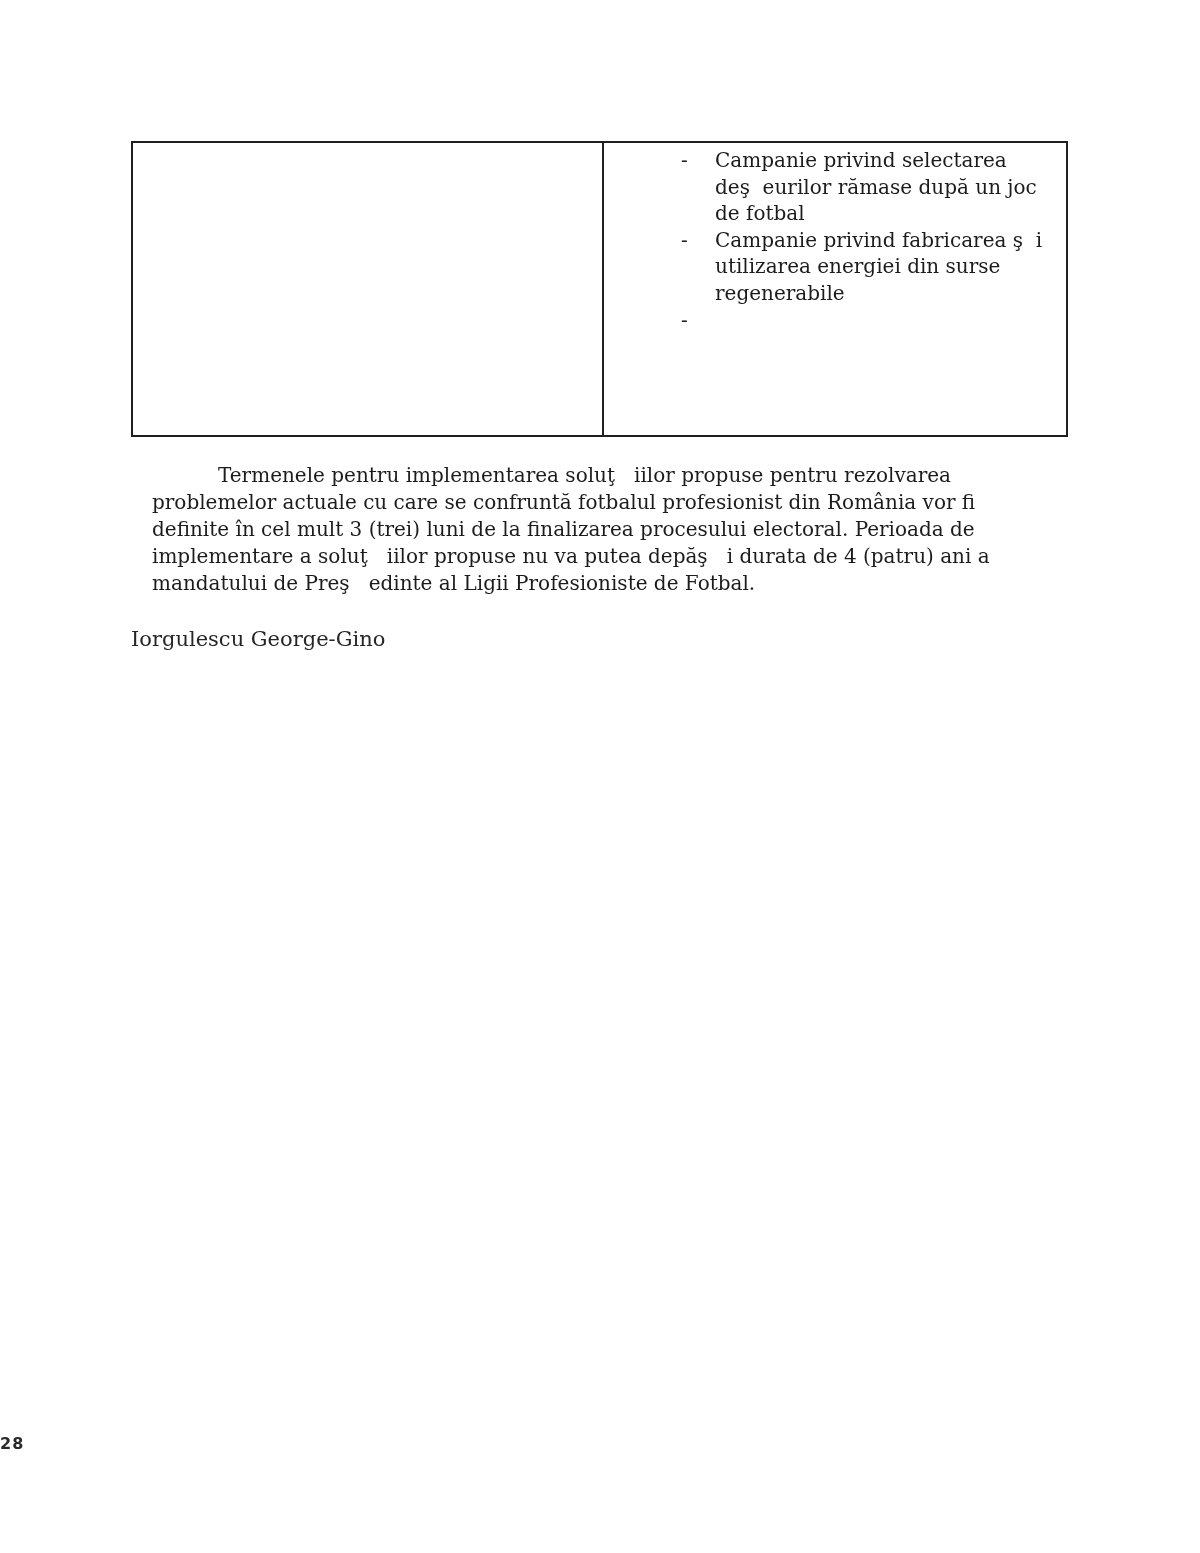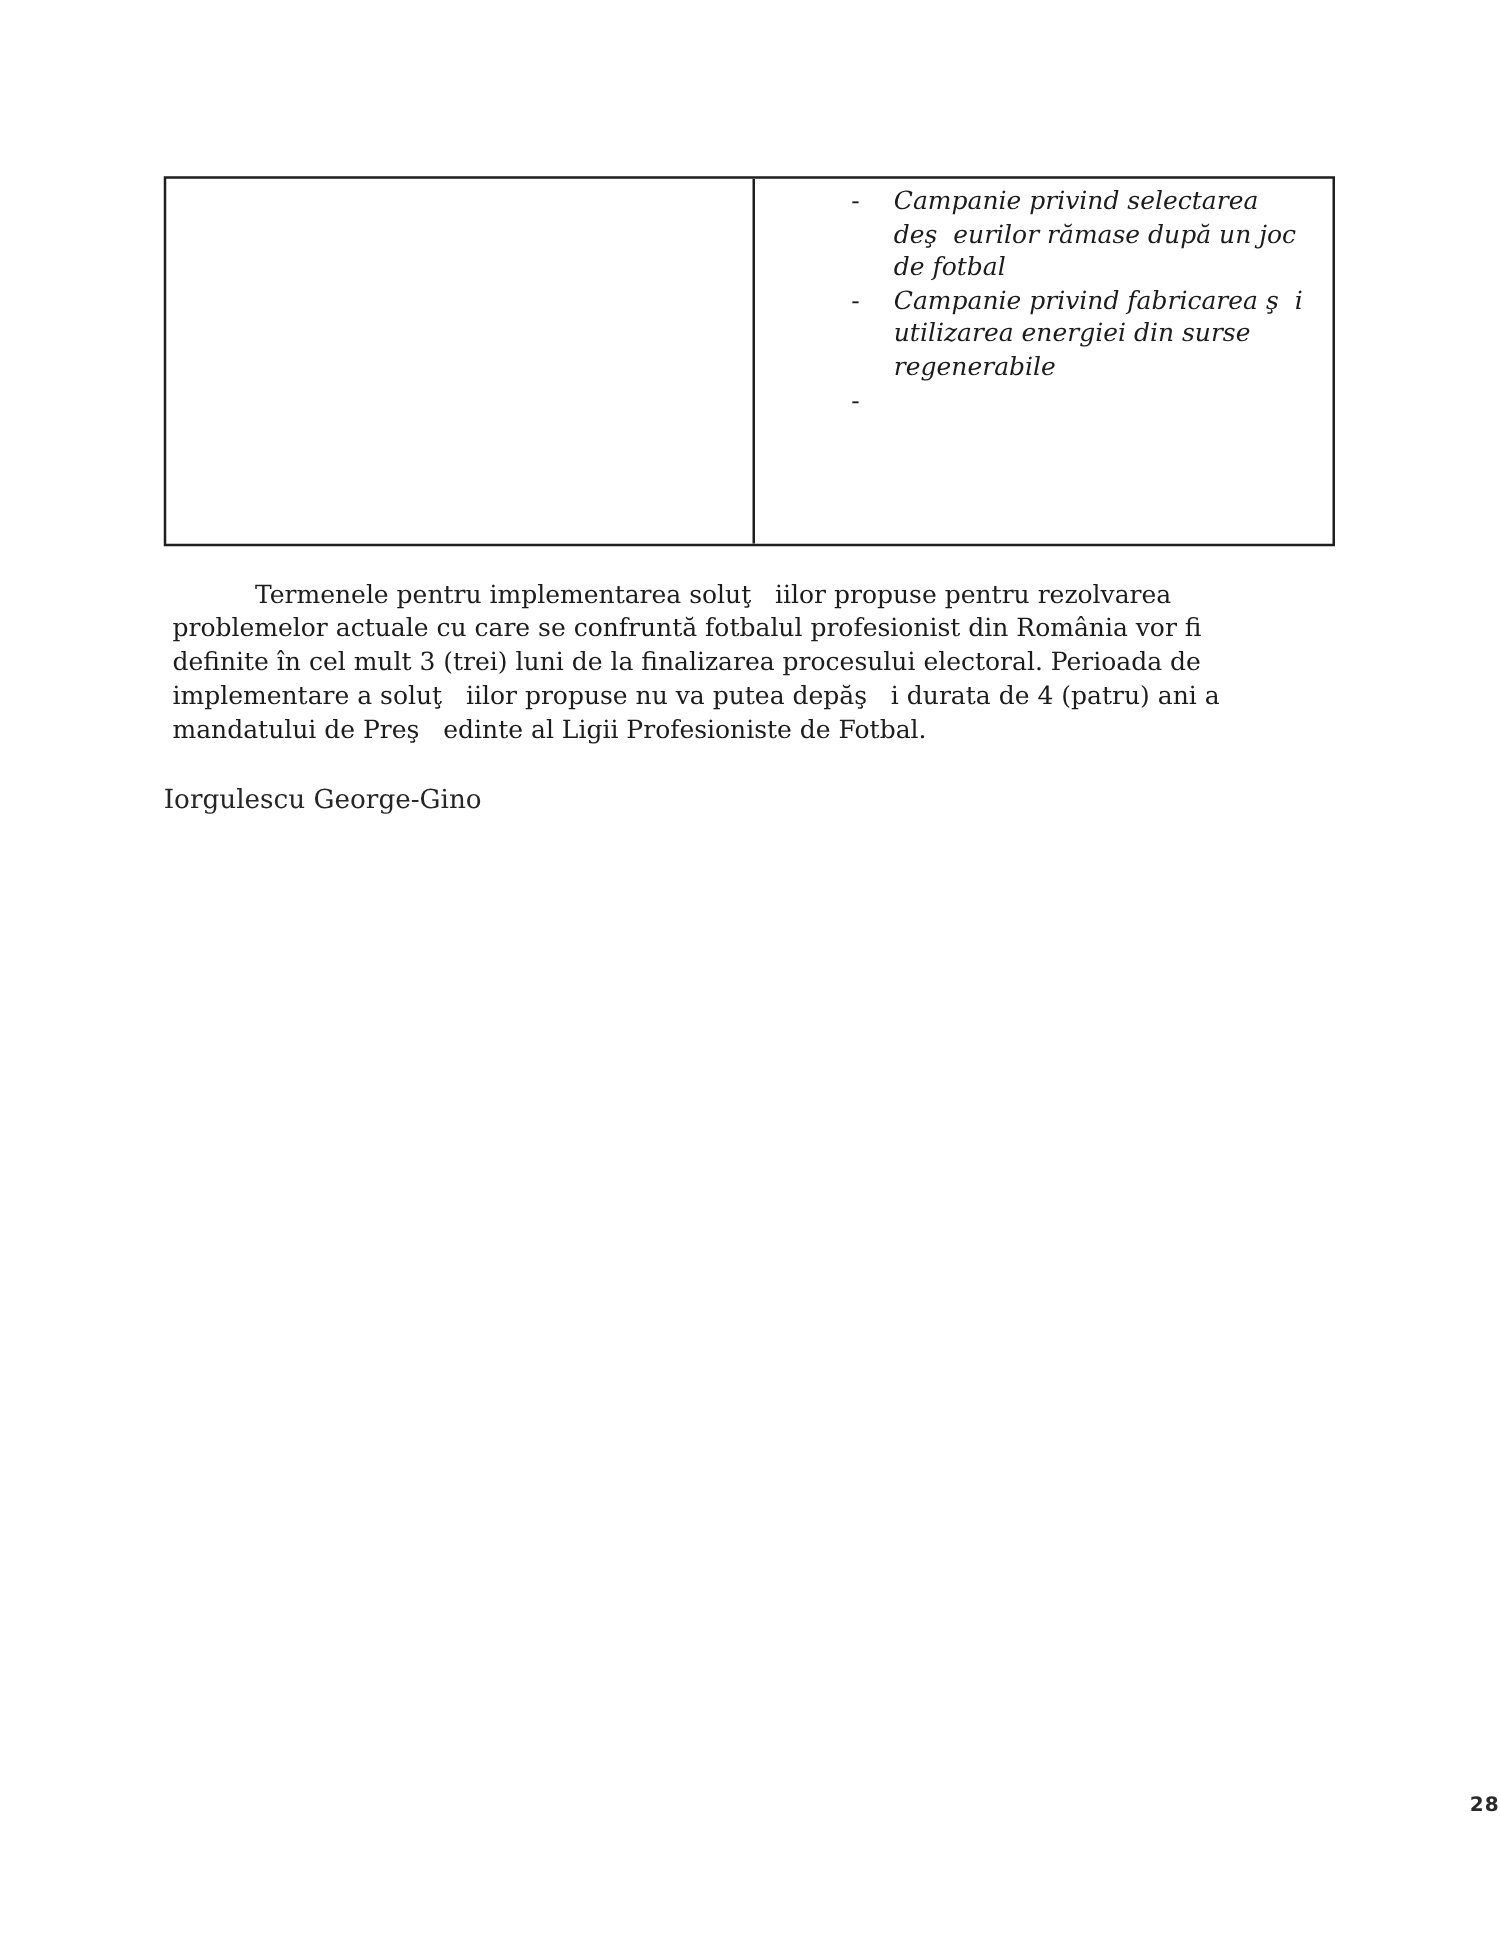--- a/index.html
+++ b/index.html
@@ -42,25 +42,24 @@
   .bullet-marker {
     margin-left: 77px;
     width: 34px;
     flex: 0 0 auto;
     white-space: pre;
   }
   .bullet-text {
     flex: 1 1 auto;
     white-space: pre-wrap;
     max-width: 352px;
-    font-style: italic;
   }
   .body-paragraph {
     position: absolute;
-    left: 138px;
+    left: 152px;
     top: 462px;
     width: 906px;
     font-size: 20px;
     line-height: 27px;
     text-indent: 66px;
     white-space: pre-wrap;
   }
   .signature-line {
     position: absolute;
     left: 131px;
@@ -69,21 +68,21 @@
     padding-right: 6px;
     font-size: 21px;
     line-height: 27px;
     color: #262626;
   }
   .page-number {
     position: absolute;
     left: 0;
     top: 1434px;
     width: 1200px;
-    text-align: right;
+    text-align: left;
     font-family: "DejaVu Sans", "Liberation Sans", sans-serif;
     font-size: 16px;
     font-weight: 600;
     color: #2a2a2a;
     letter-spacing: 1px;
   }
 </style>
 </head>
 <body>
 

